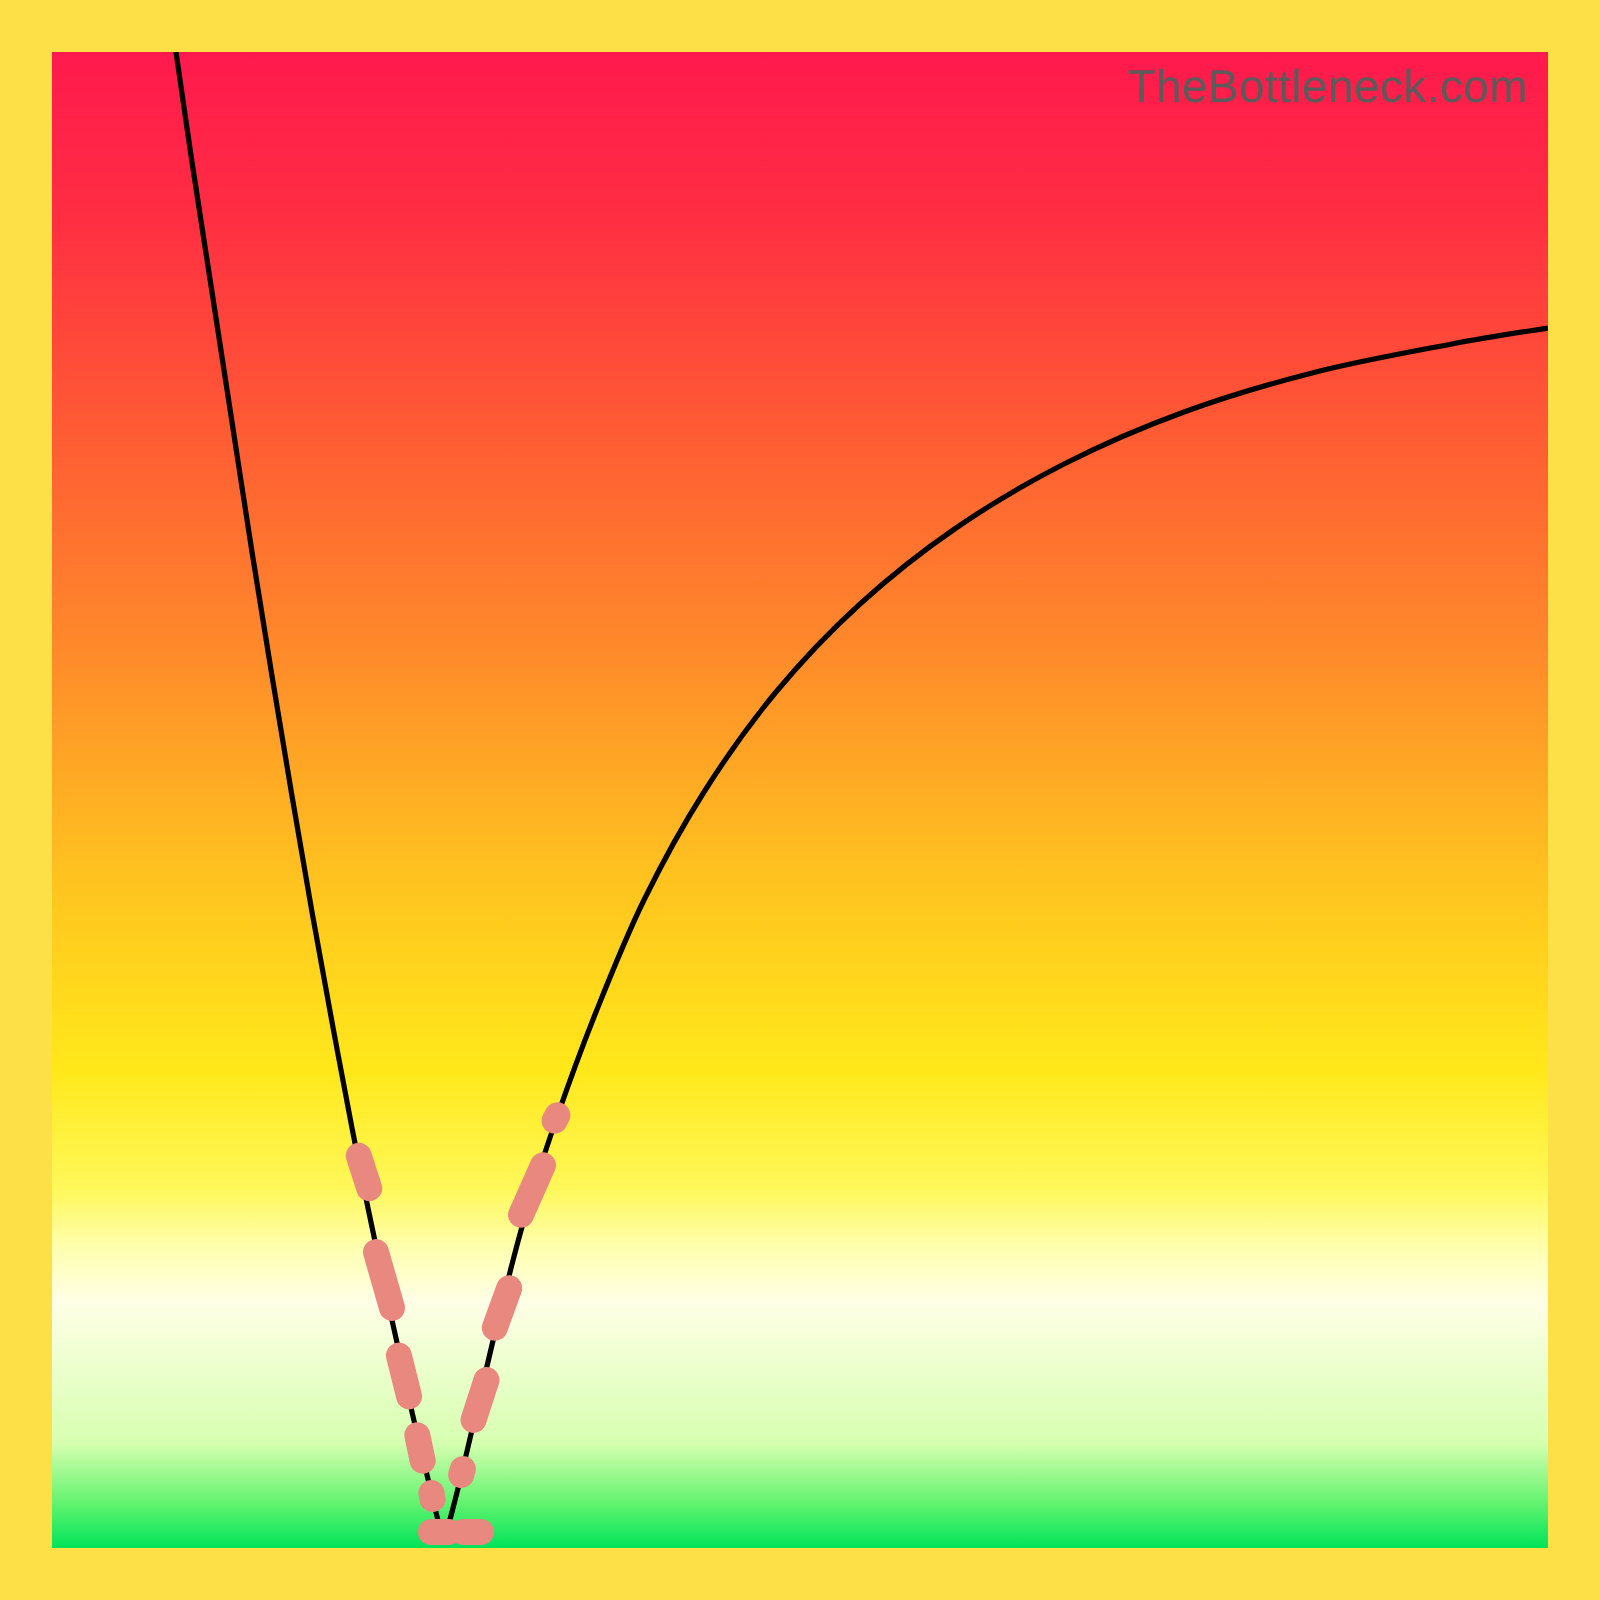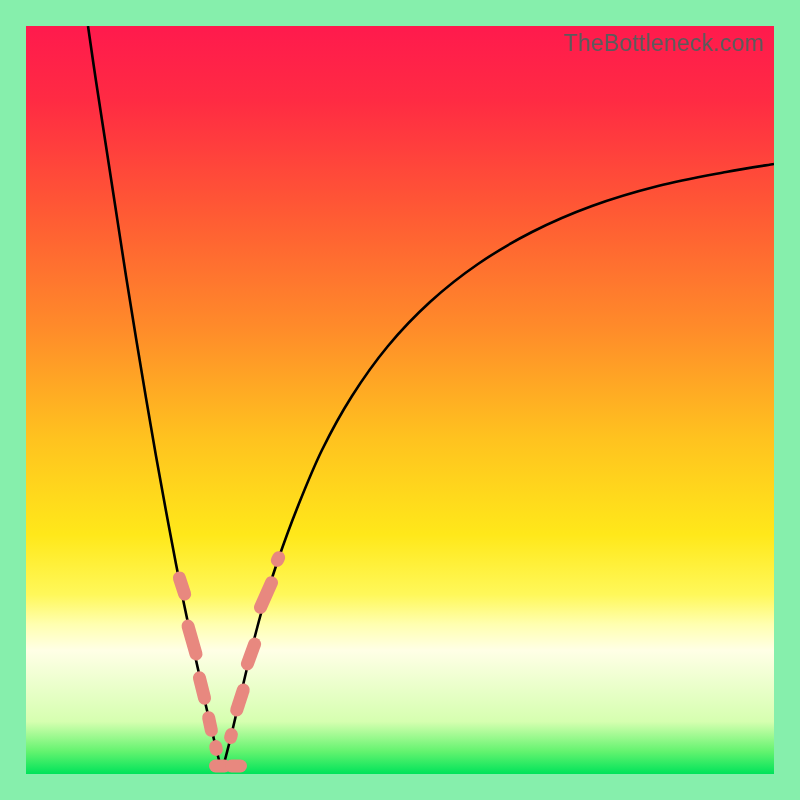--- a/index.html
+++ b/index.html
@@ -10,21 +10,21 @@
     overflow: hidden;
     background: #000;
     font-family: Arial, Helvetica, sans-serif;
   }
   .frame {
     position: absolute;
     left: 0;
     top: 0;
     width: 800px;
     height: 800px;
-    background: #86efac;
+    background: #fde047;
   }
   .plot {
     position: absolute;
     left: 26px;
     top: 26px;
     width: 748px;
     height: 748px;
     overflow: hidden;
   }
   .gradient {

